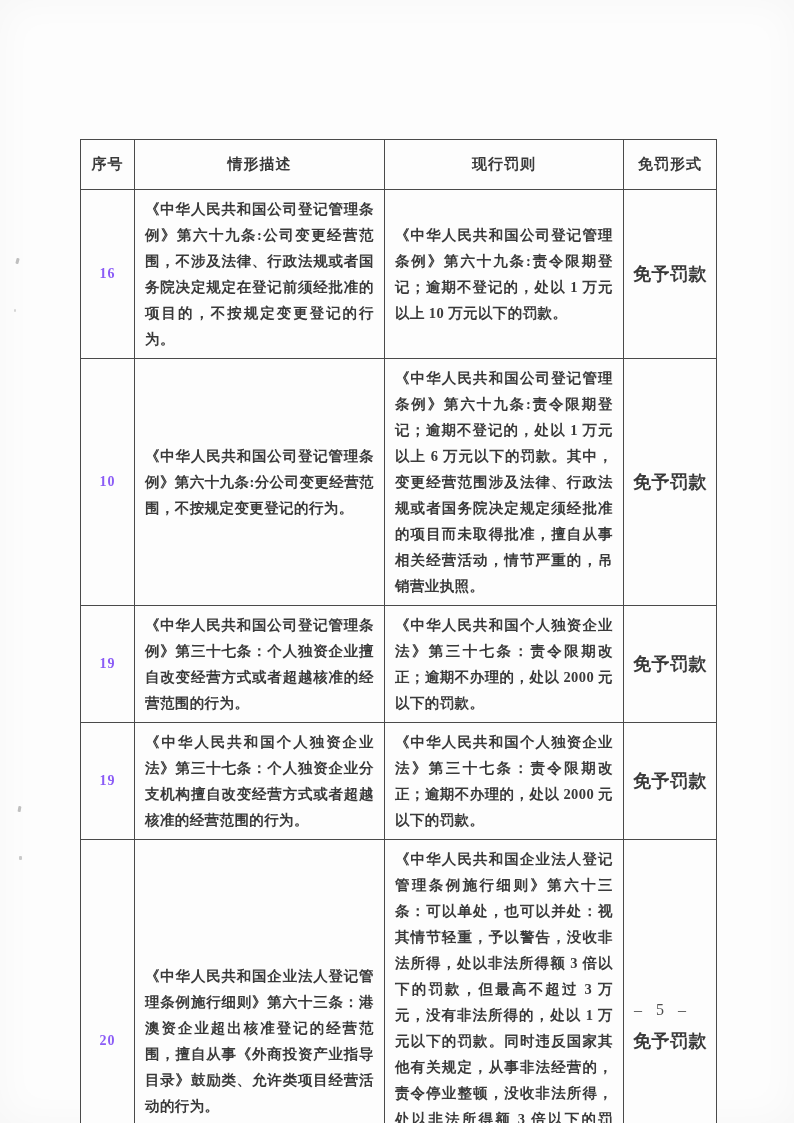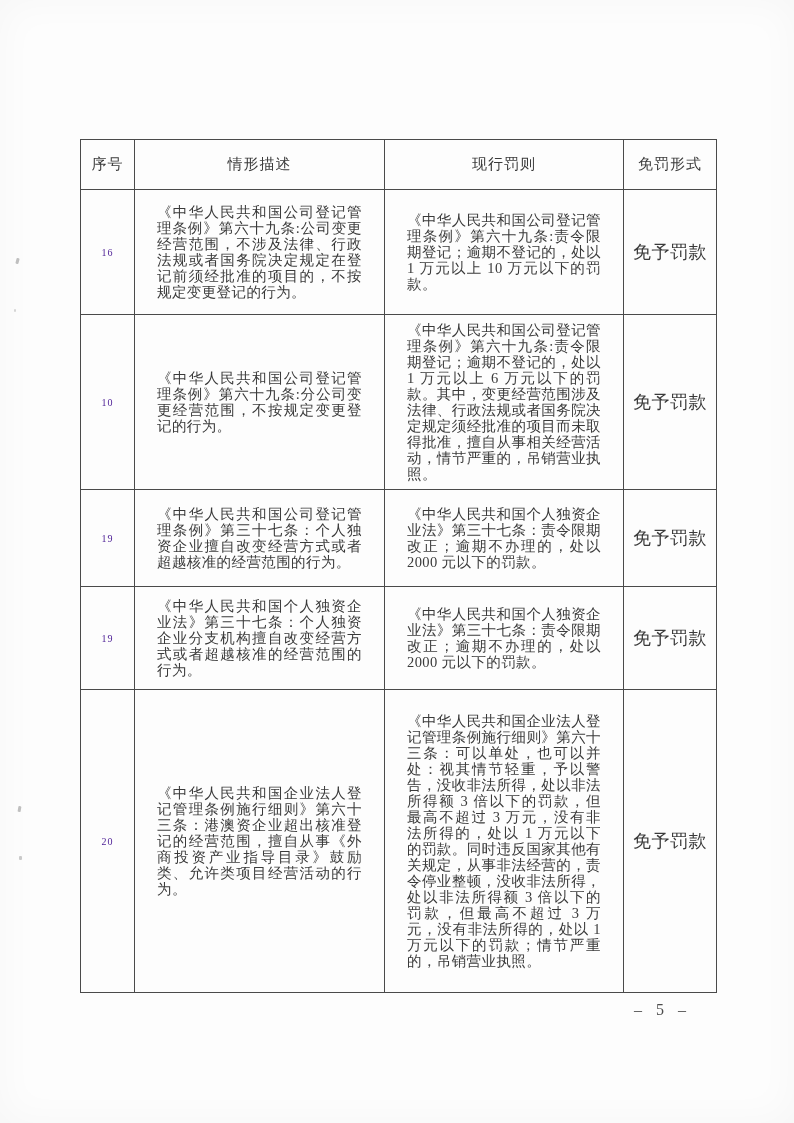--- a/index.html
+++ b/index.html
@@ -26,42 +26,42 @@
     left: 80px;
     top: 139px;
     width: 636px;
     border-collapse: collapse;
     table-layout: fixed;
     background: #fdfdfd;
   }
   .rules-table th, .rules-table td {
     border: 1px solid #4a4a4a;
     vertical-align: middle;
-    font-weight: normal;
+    font-weight: bold;
     box-sizing: border-box;
   }
   .rules-table th {
     height: 50px;
     font-size: 15px;
     text-align: center;
     letter-spacing: 1px;
     color: #3a3a3a;
   }
   td.cell-no {
     text-align: center;
-    font-size: 10px;
+    font-size: 14px;
     letter-spacing: 1px;
-    color: #4c1d95;
+    color: #8b5cf6;
   }
   td.cell-text {
     font-size: 14.5px;
-    line-height: 16px;
+    line-height: 26px;
     text-align: justify;
     text-justify: inter-ideograph;
-    padding: 6px 22px;
+    padding: 6px 10px;
     letter-spacing: 0.4px;
     color: #3a3a3a;
   }
   td.cell-exempt {
     text-align: center;
     font-size: 18px;
     letter-spacing: 0.5px;
     color: #3a3a3a;
   }
   tr.r16 { height: 125px; }

